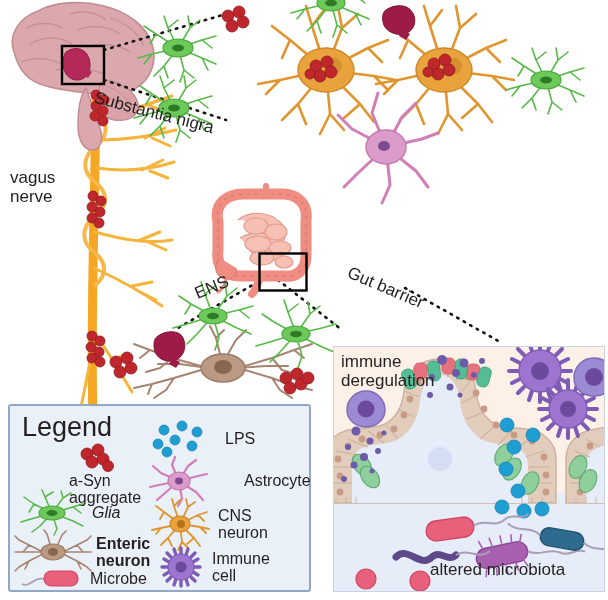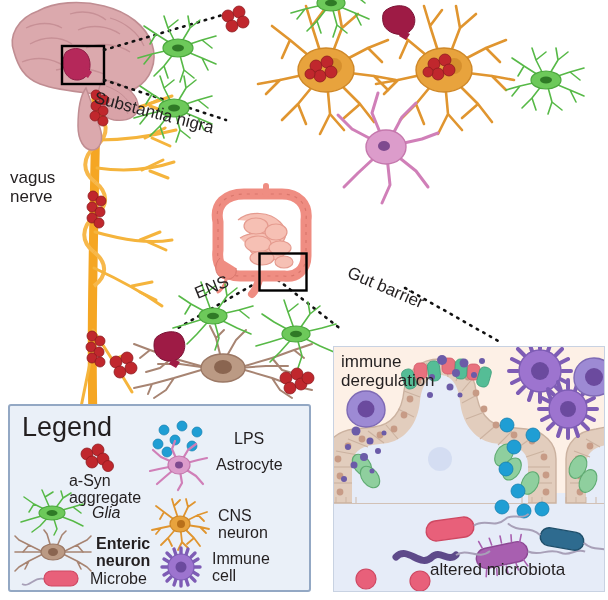--- a/index.html
+++ b/index.html
@@ -691,24 +691,24 @@
             <circle cx="14" cy="8" r="5"></circle>
               <circle cx="32" cy="4" r="5"></circle>
             <circle cx="47" cy="10" r="5"></circle>
               <circle cx="8" cy="22" r="5"></circle>
             <circle cx="25" cy="18" r="5"></circle>
               <circle cx="42" cy="24" r="5"></circle>
             <circle cx="17" cy="30" r="5"></circle>
           </g>
         </svg>
       </span>
-      <span class="legend-text" style="margin-left:22px;">LPS</span>
+      <span class="legend-text" style="margin-left:13px;">LPS</span>
     </div>
 
-    <div class="legend-row" style="left:136px; top:36px; width:170px;">
+    <div class="legend-row" style="left:136px; top:52px; width:170px;gap:28px;">
       <span class="legend-icon" style="width:66px; height:46px;">
         <svg width="66" height="46" viewBox="0 0 66 46">
           <g transform="translate(33,23)">
             <g stroke="#d07fb8" stroke-width="2.2" fill="none" stroke-linecap="round">
               <path d="M0 0 L-18 -8 M-18 -8 L-26 -15"></path>
               <path d="M0 0 L-7 -16 M-7 -16 L-4 -24"></path>
               <path d="M0 0 L9 -15 M9 -15 L17 -21"></path>
               <path d="M0 0 L19 -5 M19 -5 L28 -7"></path>
               <path d="M0 0 L17 11 M17 11 L24 19"></path>
               <path d="M0 0 L3 18 M3 18 L-1 25"></path>

